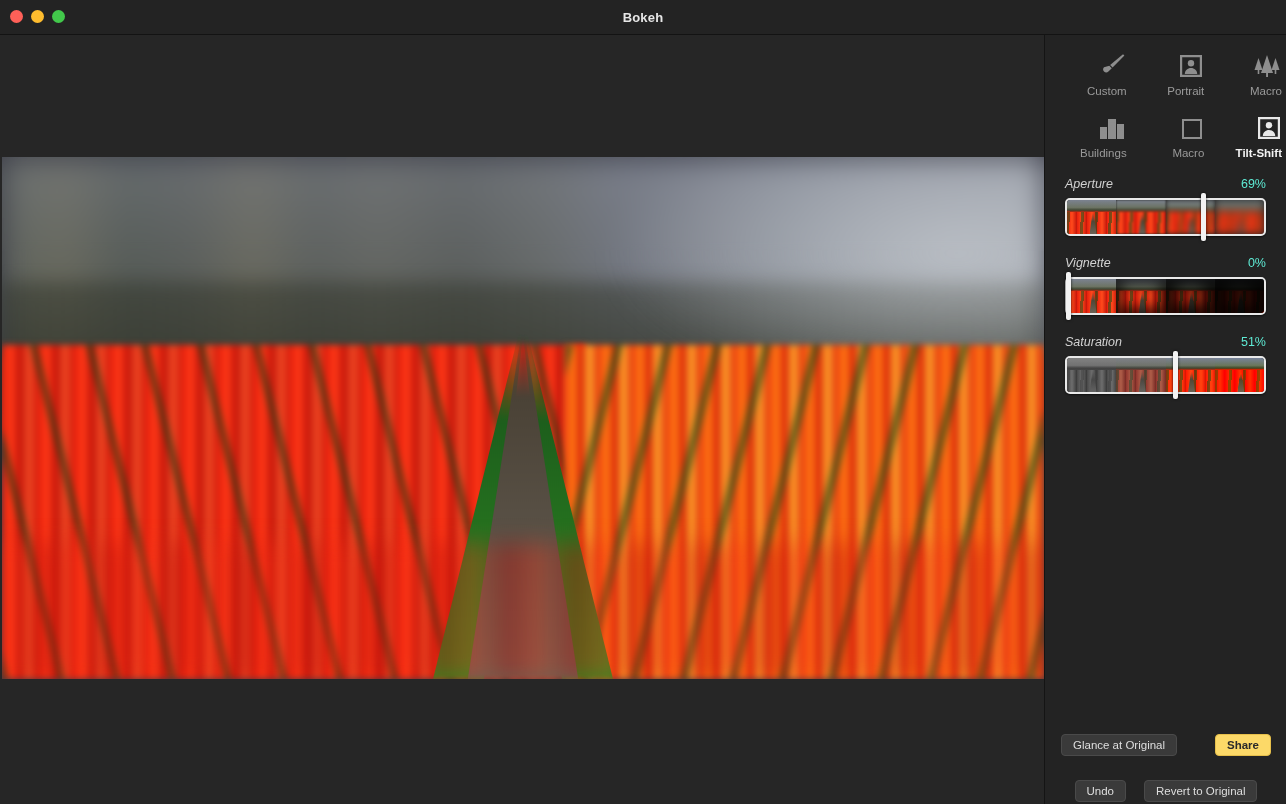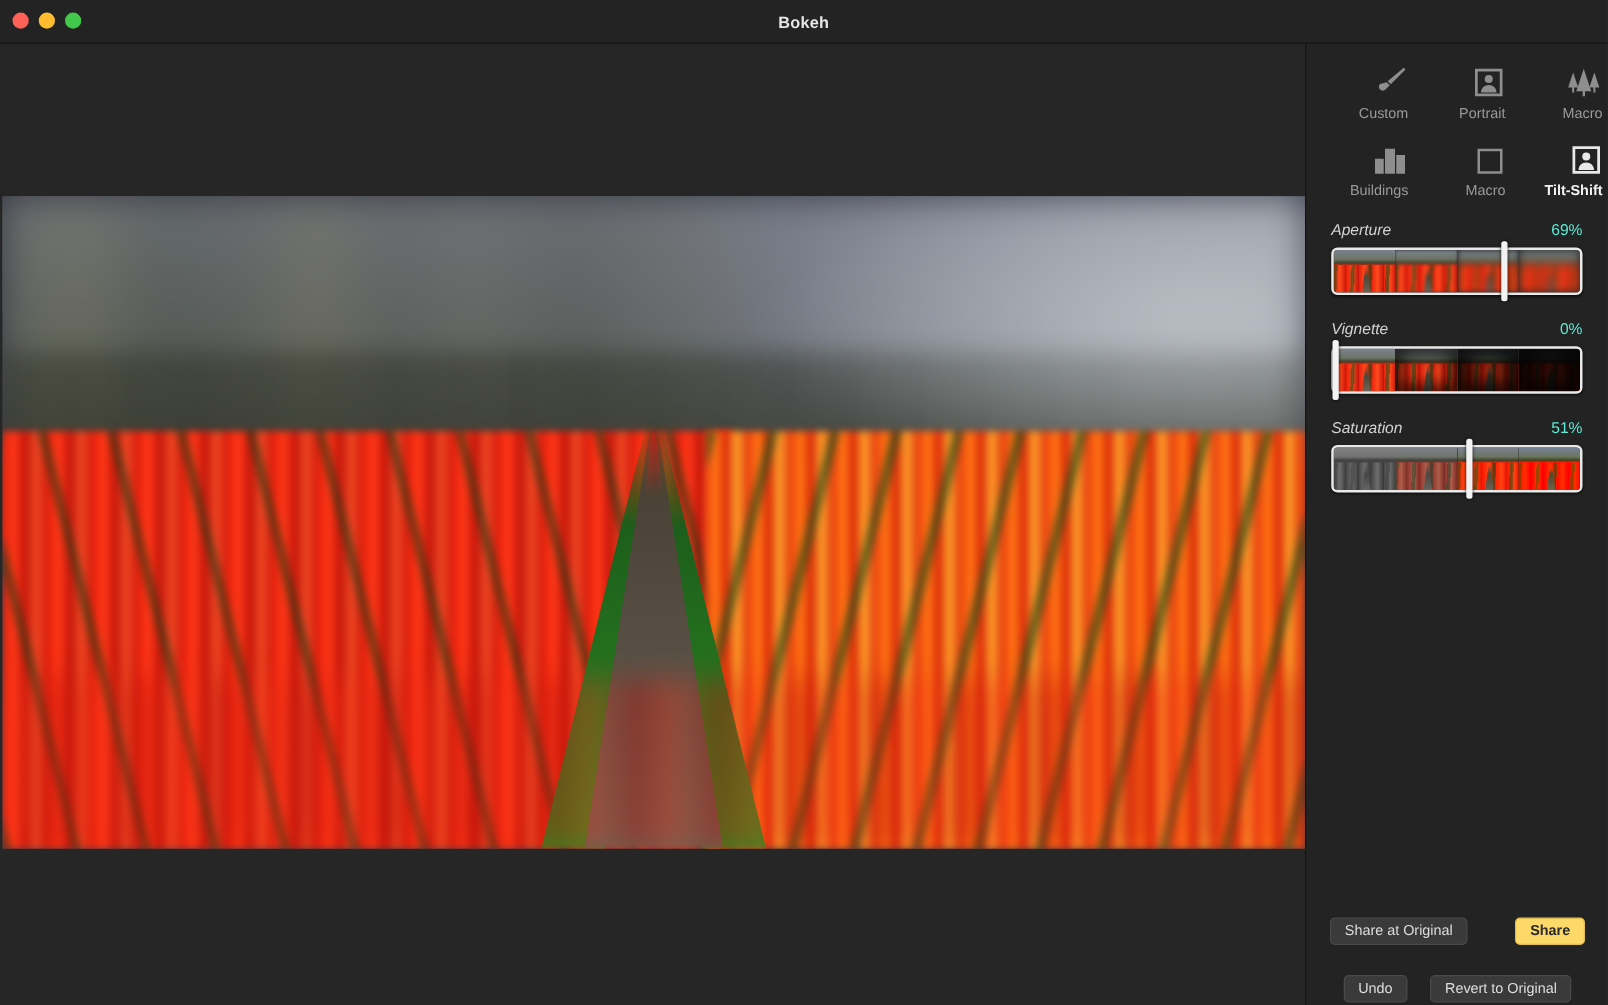--- a/index.html
+++ b/index.html
@@ -426,21 +426,21 @@
                 <div class="cellimg"></div>
               </div>
           </div>
           <div class="thumb" style="left:54%;"></div>
         </div>
       </div>
 
     </div>
 
     <div class="btnrow row1">
-      <button class="btn">Share at Original</button>
+      <button class="btn">Glance at Original</button>
       <button class="btn primary">Share</button>
     </div>
     <div class="btnrow row2">
       <button class="btn">Undo</button>
       <button class="btn">Revert to Original</button>
     </div>
 
   </div>
 </div>
 

